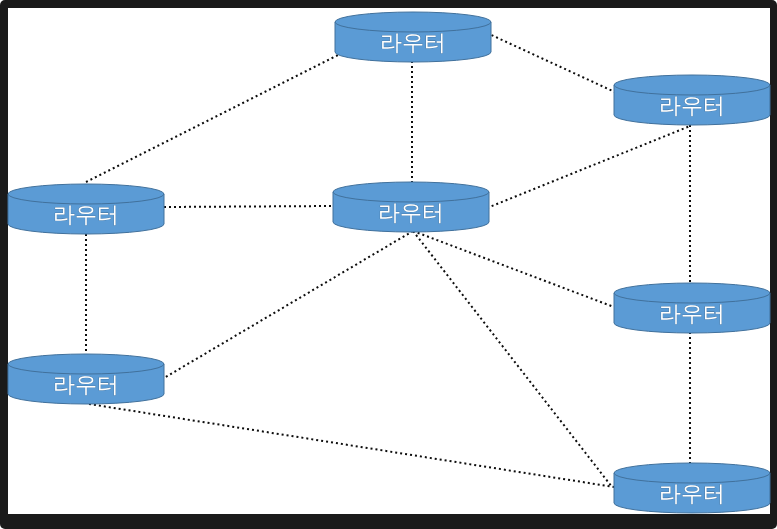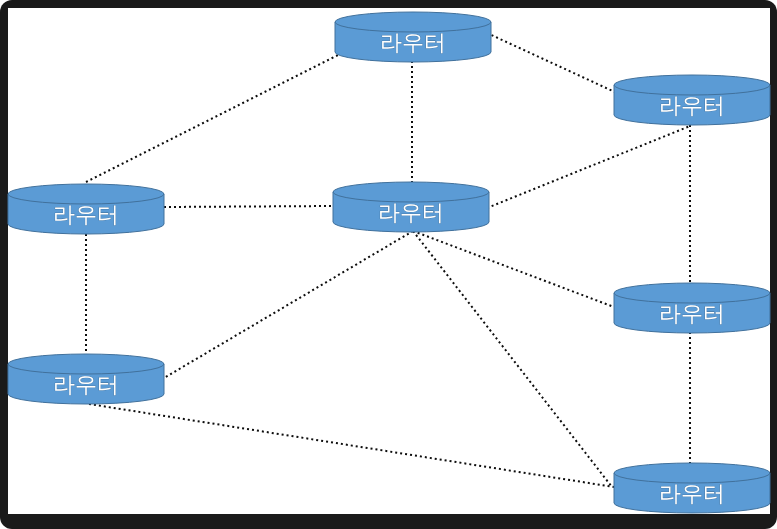--- a/index.html
+++ b/index.html
@@ -6,21 +6,21 @@
     margin: 0;
     padding: 0;
     background: #ffffff;
     font-family: "Liberation Sans", "DejaVu Sans", sans-serif;
   }
   .frame {
     position: relative;
     width: 777px;
     height: 529px;
     background: #1a1a1a;
-    border-radius: 12px;
+    border-radius: 5px;
     overflow: hidden;
   }
   .canvas {
     position: absolute;
     left: 8px;
     top: 8px;
     width: 762px;
     height: 506px;
     background: #ffffff;
   }

